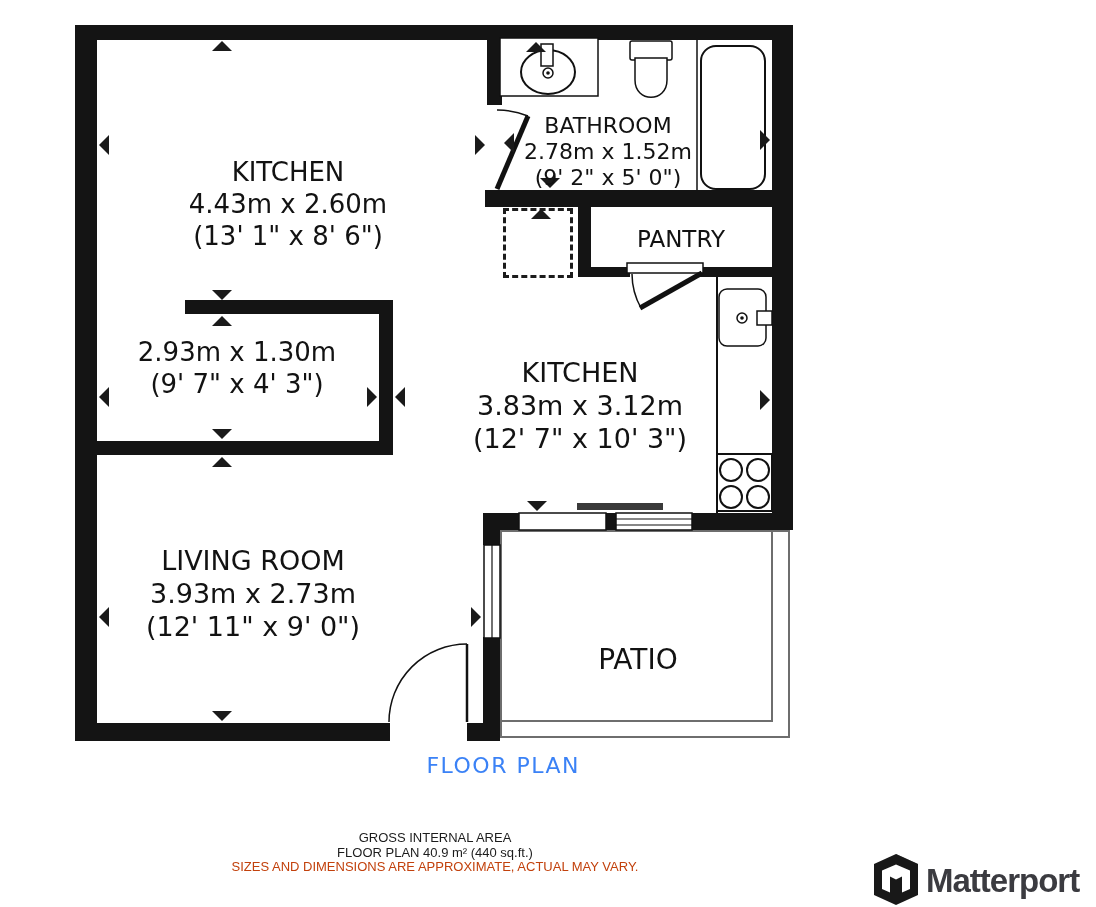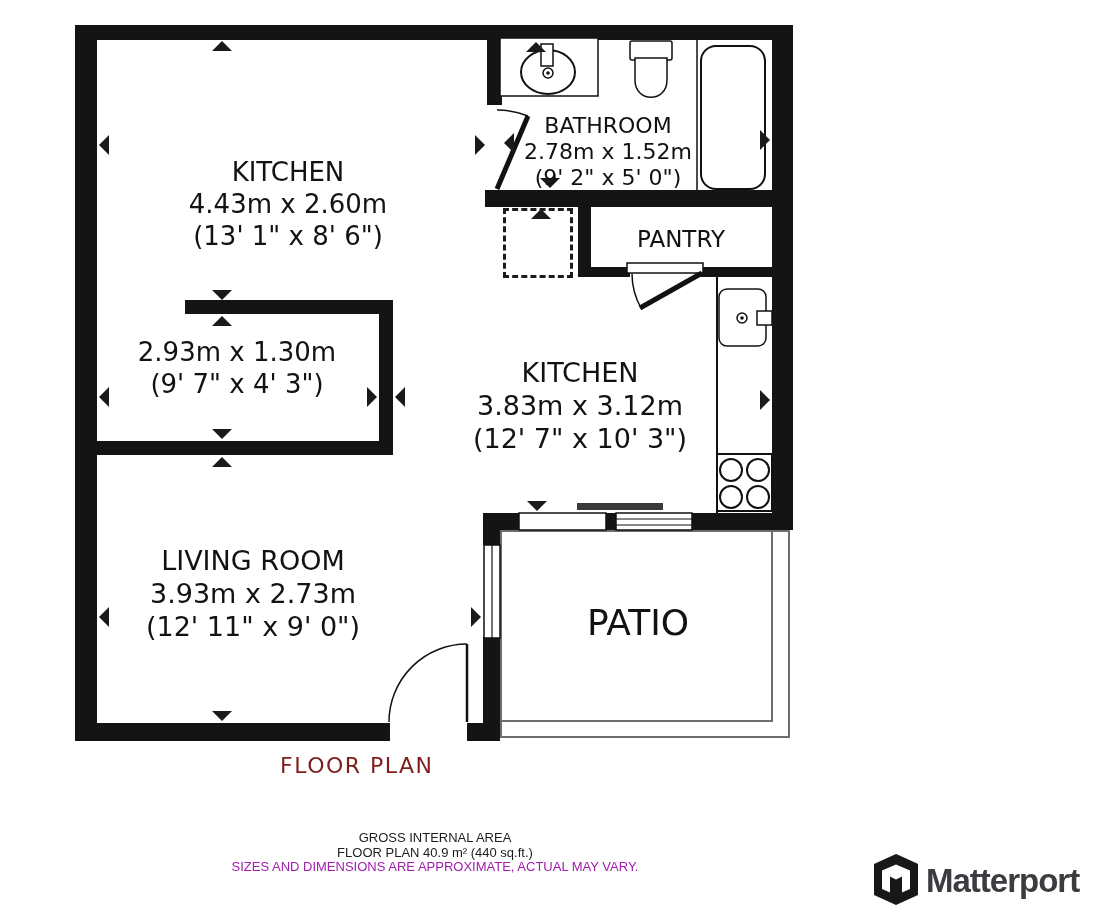--- a/index.html
+++ b/index.html
@@ -9,25 +9,25 @@
   .thinrect{position:absolute;border:2px solid #6e6e6e;box-sizing:border-box;}
   .dashed{position:absolute;border:3px dashed #1c1c1c;box-sizing:border-box;}
   .room-label{position:absolute;text-align:center;color:#121212;}
   .room-label .nm{white-space:nowrap;}
   .room-label .dim{white-space:nowrap;}
   .tri{position:absolute;width:0;height:0;}
   .tri-up{border-left:10px solid transparent;border-right:10px solid transparent;border-bottom:10px solid #1a1a1a;}
   .tri-down{border-left:10px solid transparent;border-right:10px solid transparent;border-top:10px solid #1a1a1a;}
   .tri-left{border-top:10px solid transparent;border-bottom:10px solid transparent;border-right:10px solid #1a1a1a;}
   .tri-right{border-top:10px solid transparent;border-bottom:10px solid transparent;border-left:10px solid #1a1a1a;}
-  #plan-title{position:absolute;left:280px;top:753px;width:300px;text-align:left;
-              font-size:22px;letter-spacing:1.5px;color:#7f1d1d;}
+  #plan-title{position:absolute;left:280px;top:753px;width:300px;text-align:right;
+              font-size:22px;letter-spacing:1.5px;color:#3b82f6;}
   #footer{position:absolute;left:150px;top:831px;width:570px;text-align:center;
           font-family:"Liberation Sans",sans-serif;font-size:13px;line-height:14.6px;color:#1c1c1c;}
-  #footer .disclaimer{color:#a21caf;}
+  #footer .disclaimer{color:#c2410c;}
   #brand{position:absolute;left:872px;top:854px;width:224px;height:52px;}
   #brand .brand-text{position:absolute;left:54px;top:8px;font-family:"Liberation Sans",sans-serif;
         font-weight:700;font-size:33px;letter-spacing:-1px;color:#3b3b40;}
   svg{position:absolute;left:0;top:0;}
 </style>
 </head>
 <body>
 
 <div id="stage">
 
@@ -171,21 +171,21 @@
     <div class="dim">3.83m x 3.12m</div>
     <div class="dim">(12' 7" x 10' 3")</div>
   </div>
 
   <div class="room-label" style="left:103px;top:544px;width:300px;font-size:27px;line-height:33px;">
     <div class="nm">LIVING ROOM</div>
     <div class="dim">3.93m x 2.73m</div>
     <div class="dim">(12' 11" x 9' 0")</div>
   </div>
 
-  <div class="room-label" style="left:558px;top:607px;width:160px;font-size:36px;line-height:32px;">
+  <div class="room-label" style="left:558px;top:644px;width:160px;font-size:28px;line-height:32px;">
     <div class="nm">PATIO</div>
   </div>
 
   <div id="plan-title">FLOOR PLAN</div>
 
   <div id="footer">
     <div>GROSS INTERNAL AREA</div>
     <div>FLOOR PLAN 40.9 m² (440 sq.ft.)</div>
     <div class="disclaimer">SIZES AND DIMENSIONS ARE APPROXIMATE, ACTUAL MAY VARY.</div>
   </div>

